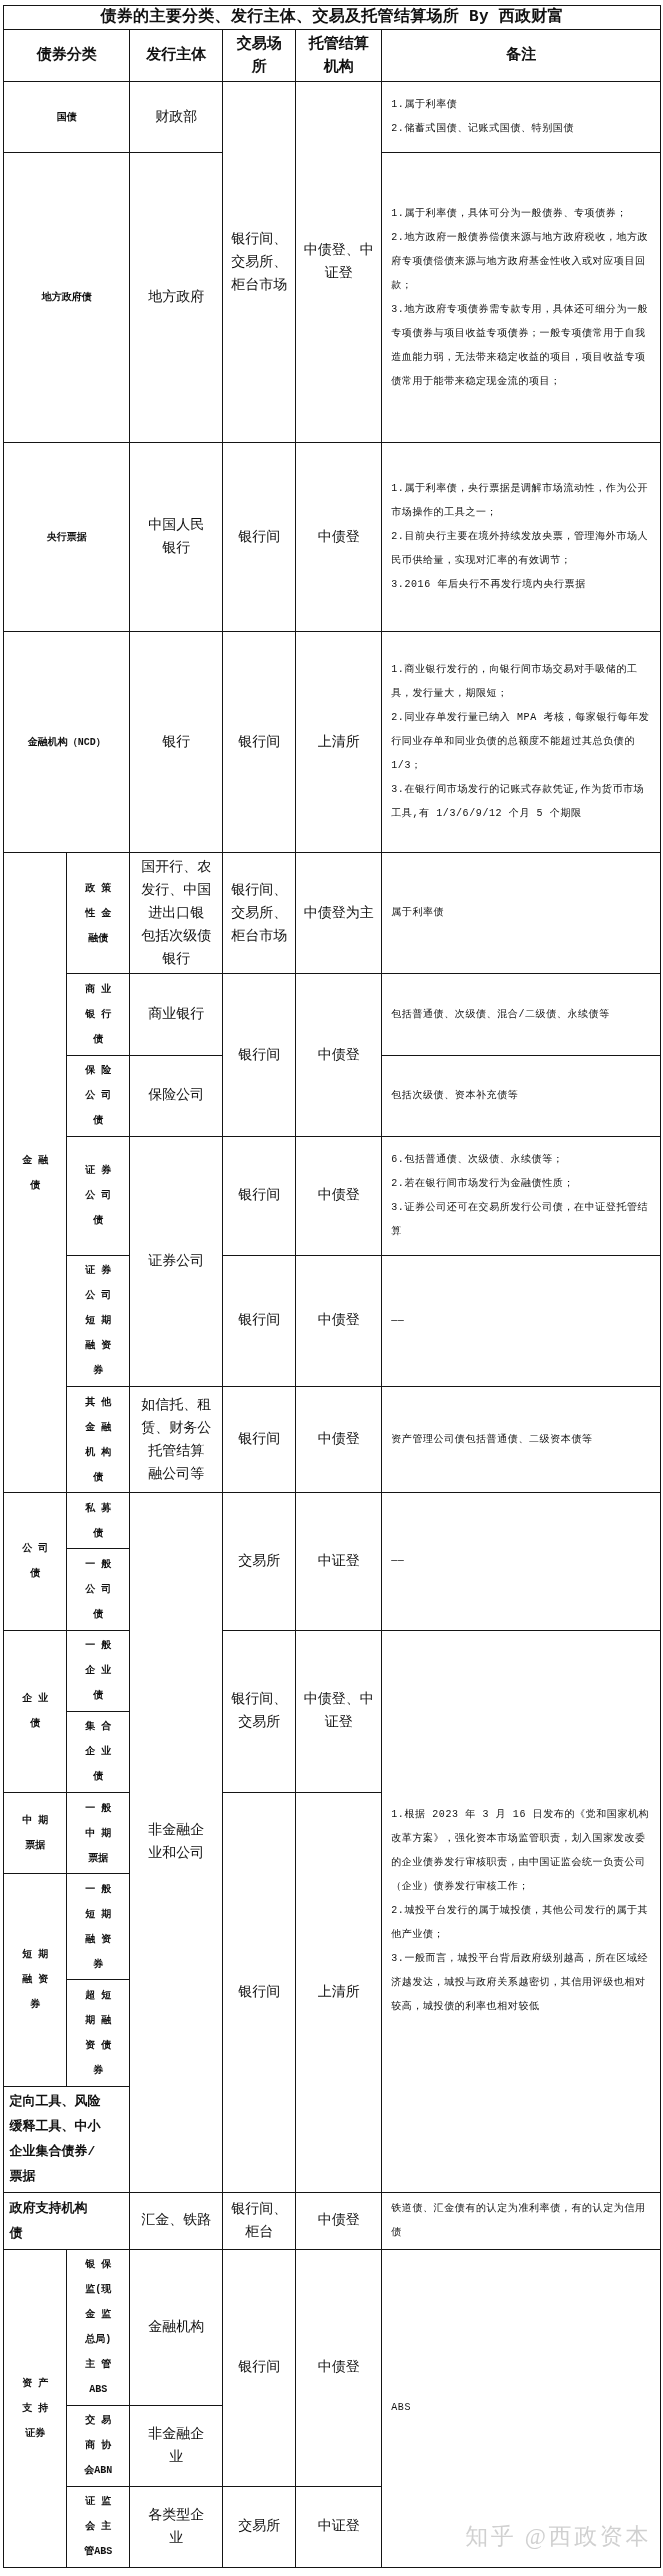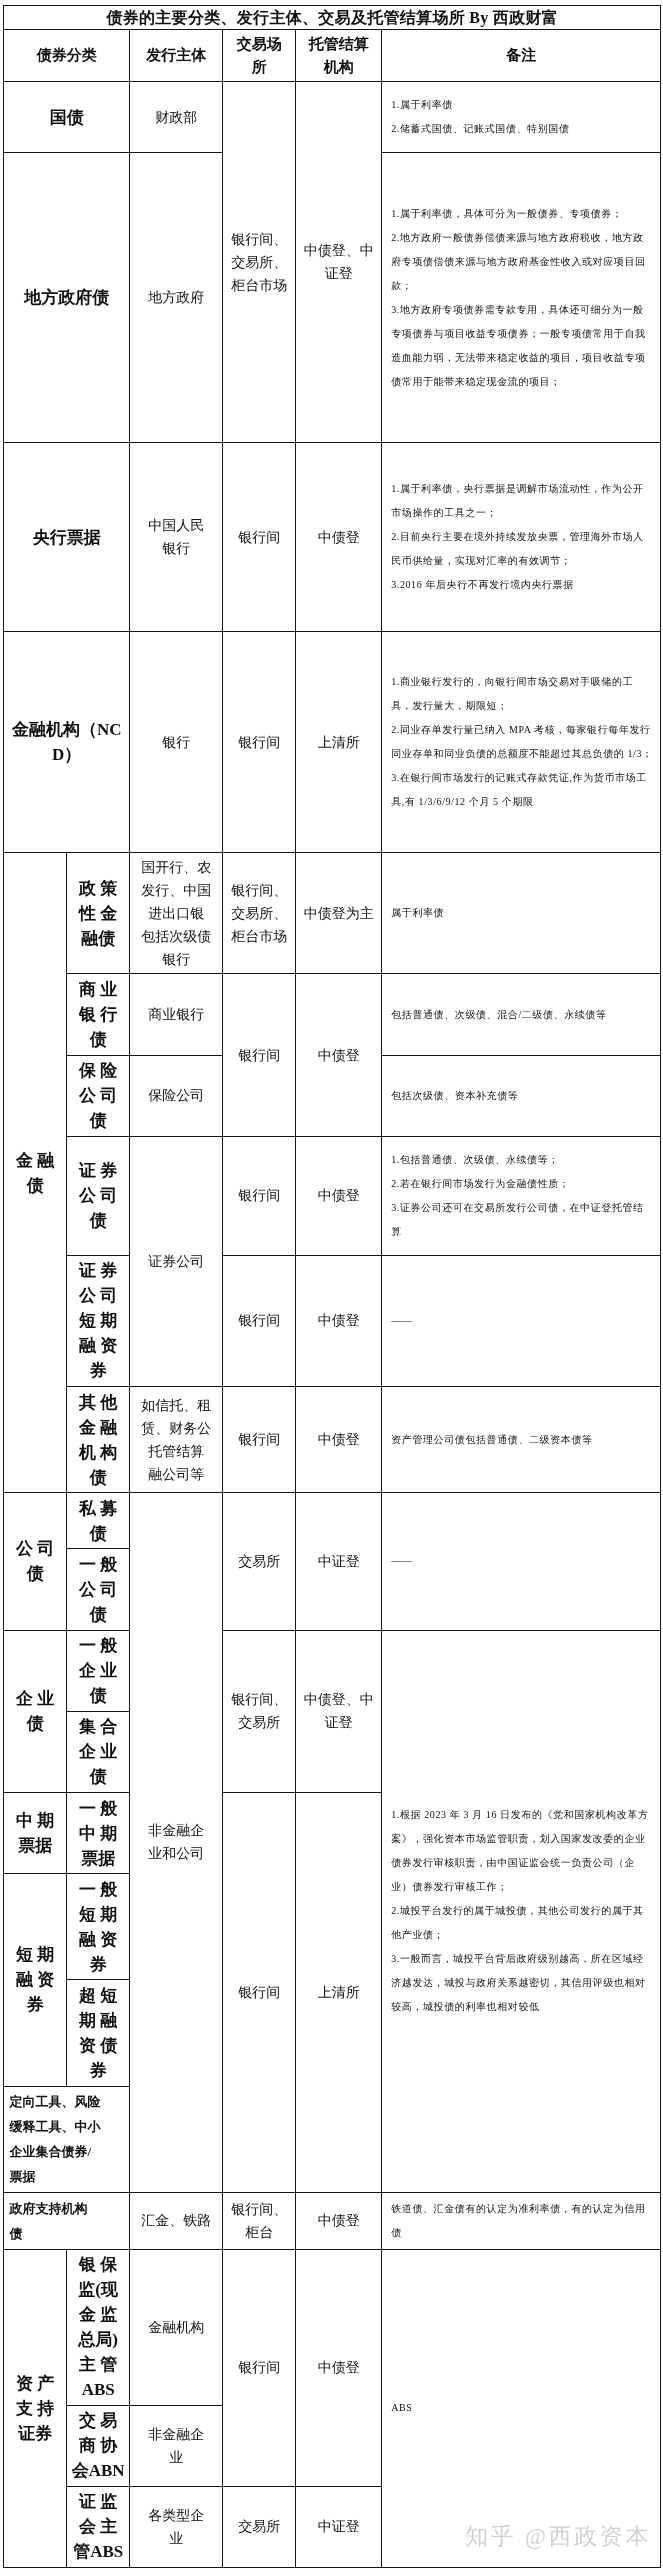--- a/index.html
+++ b/index.html
@@ -8,20 +8,21 @@
     color:#111;
     width:664px;
   }
   .page{position:relative;width:664px;min-height:2576px;background:#fff;}
   table.bond{
     border-collapse:collapse;
     table-layout:fixed;
     margin:4.5px 0 0 3.2px;
     width:656px;
     border:1.9px solid #151515;
+    font-family:Liberation Mono, monospace;
   }
   td{
     border:1.3px solid #151515;
     vertical-align:middle;
     text-align:center;
     white-space:pre-line;
     font-size:14.3px;
     line-height:24px;
     padding:2.6px 3.9px;
     overflow:hidden;
@@ -34,21 +35,21 @@
     padding:1.3px 2.6px;
     letter-spacing:0.3px;
   }
   td.hdr{
     font-weight:bold;
     font-size:15px;
     line-height:23px;
   }
   td.lab{ 
     font-weight:bold;
-    font-size:17px;
+    font-size:10px;
     line-height:25px;
     padding:2.6px 1.3px;
   }
   td.lab-left{ 
     font-weight:bold;
     font-size:13px;
     line-height:25px;
     text-align:left;
     padding:2.6px 2.6px 2.6px 5.2px;
   }
@@ -176,21 +177,21 @@
     <td class="note">包括次级债、资本补充债等</td>
   </tr>
 
   <tr style="height:119px">
     <td class="lab">证 券
 公 司
 债</td>
     <td class="body" rowspan="2">证券公司</td>
     <td class="body">银行间</td>
     <td class="body">中债登</td>
-    <td class="note">1.包括普通债、次级债、永续债等；
+    <td class="note">6.包括普通债、次级债、永续债等；
 2.若在银行间市场发行为金融债性质；
 3.证券公司还可在交易所发行公司债，在中证登托管结算</td>
   </tr>
 
   <tr style="height:121px">
     <td class="lab">证 券
 公 司
 短 期
 融 资
 券</td>

